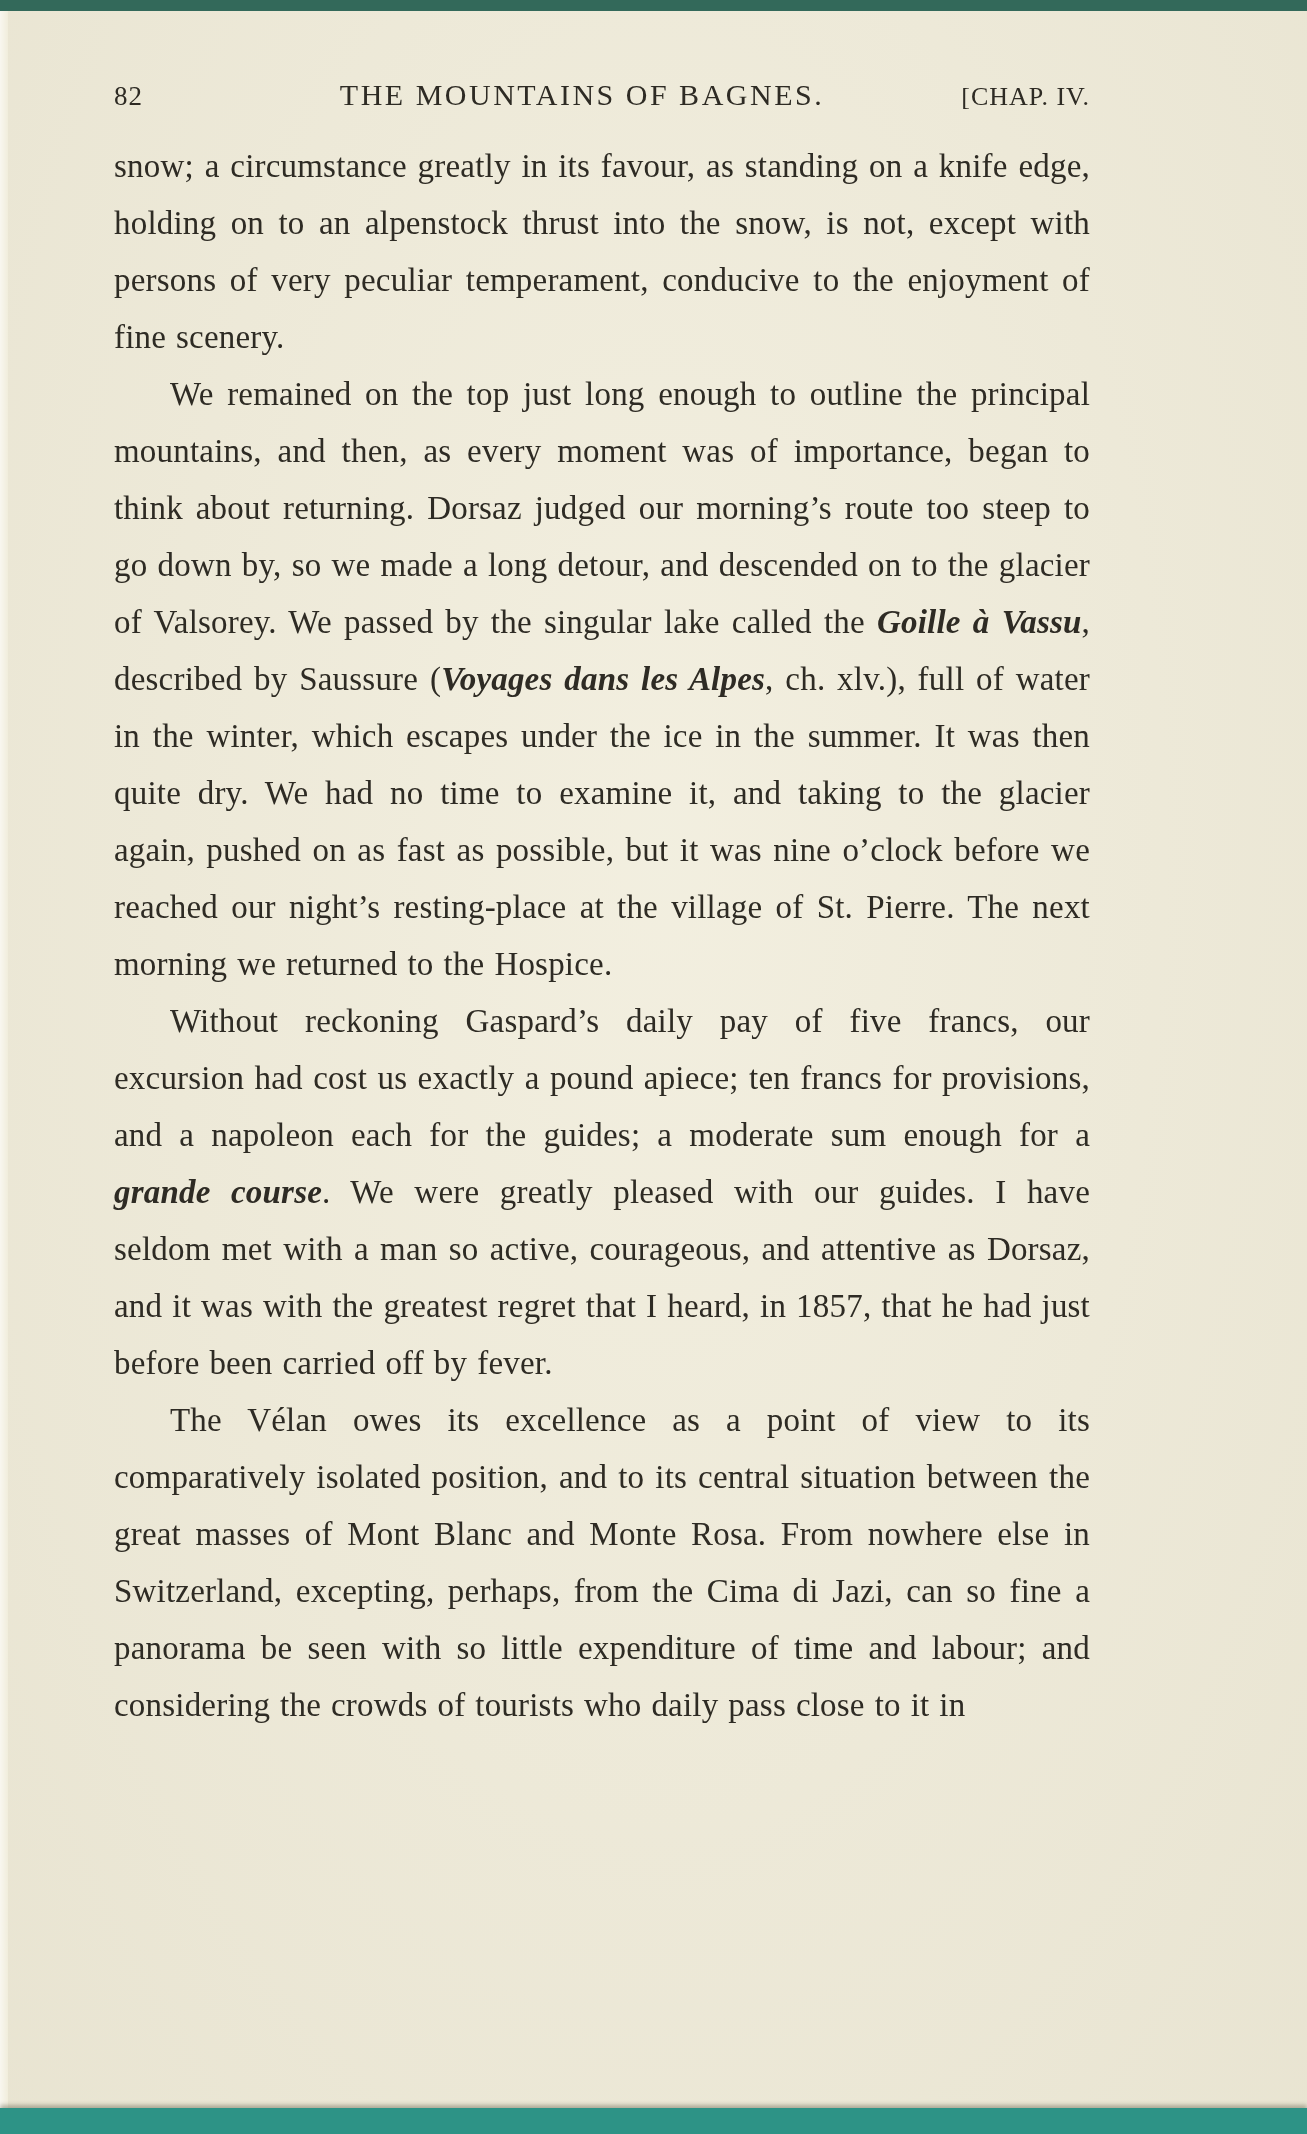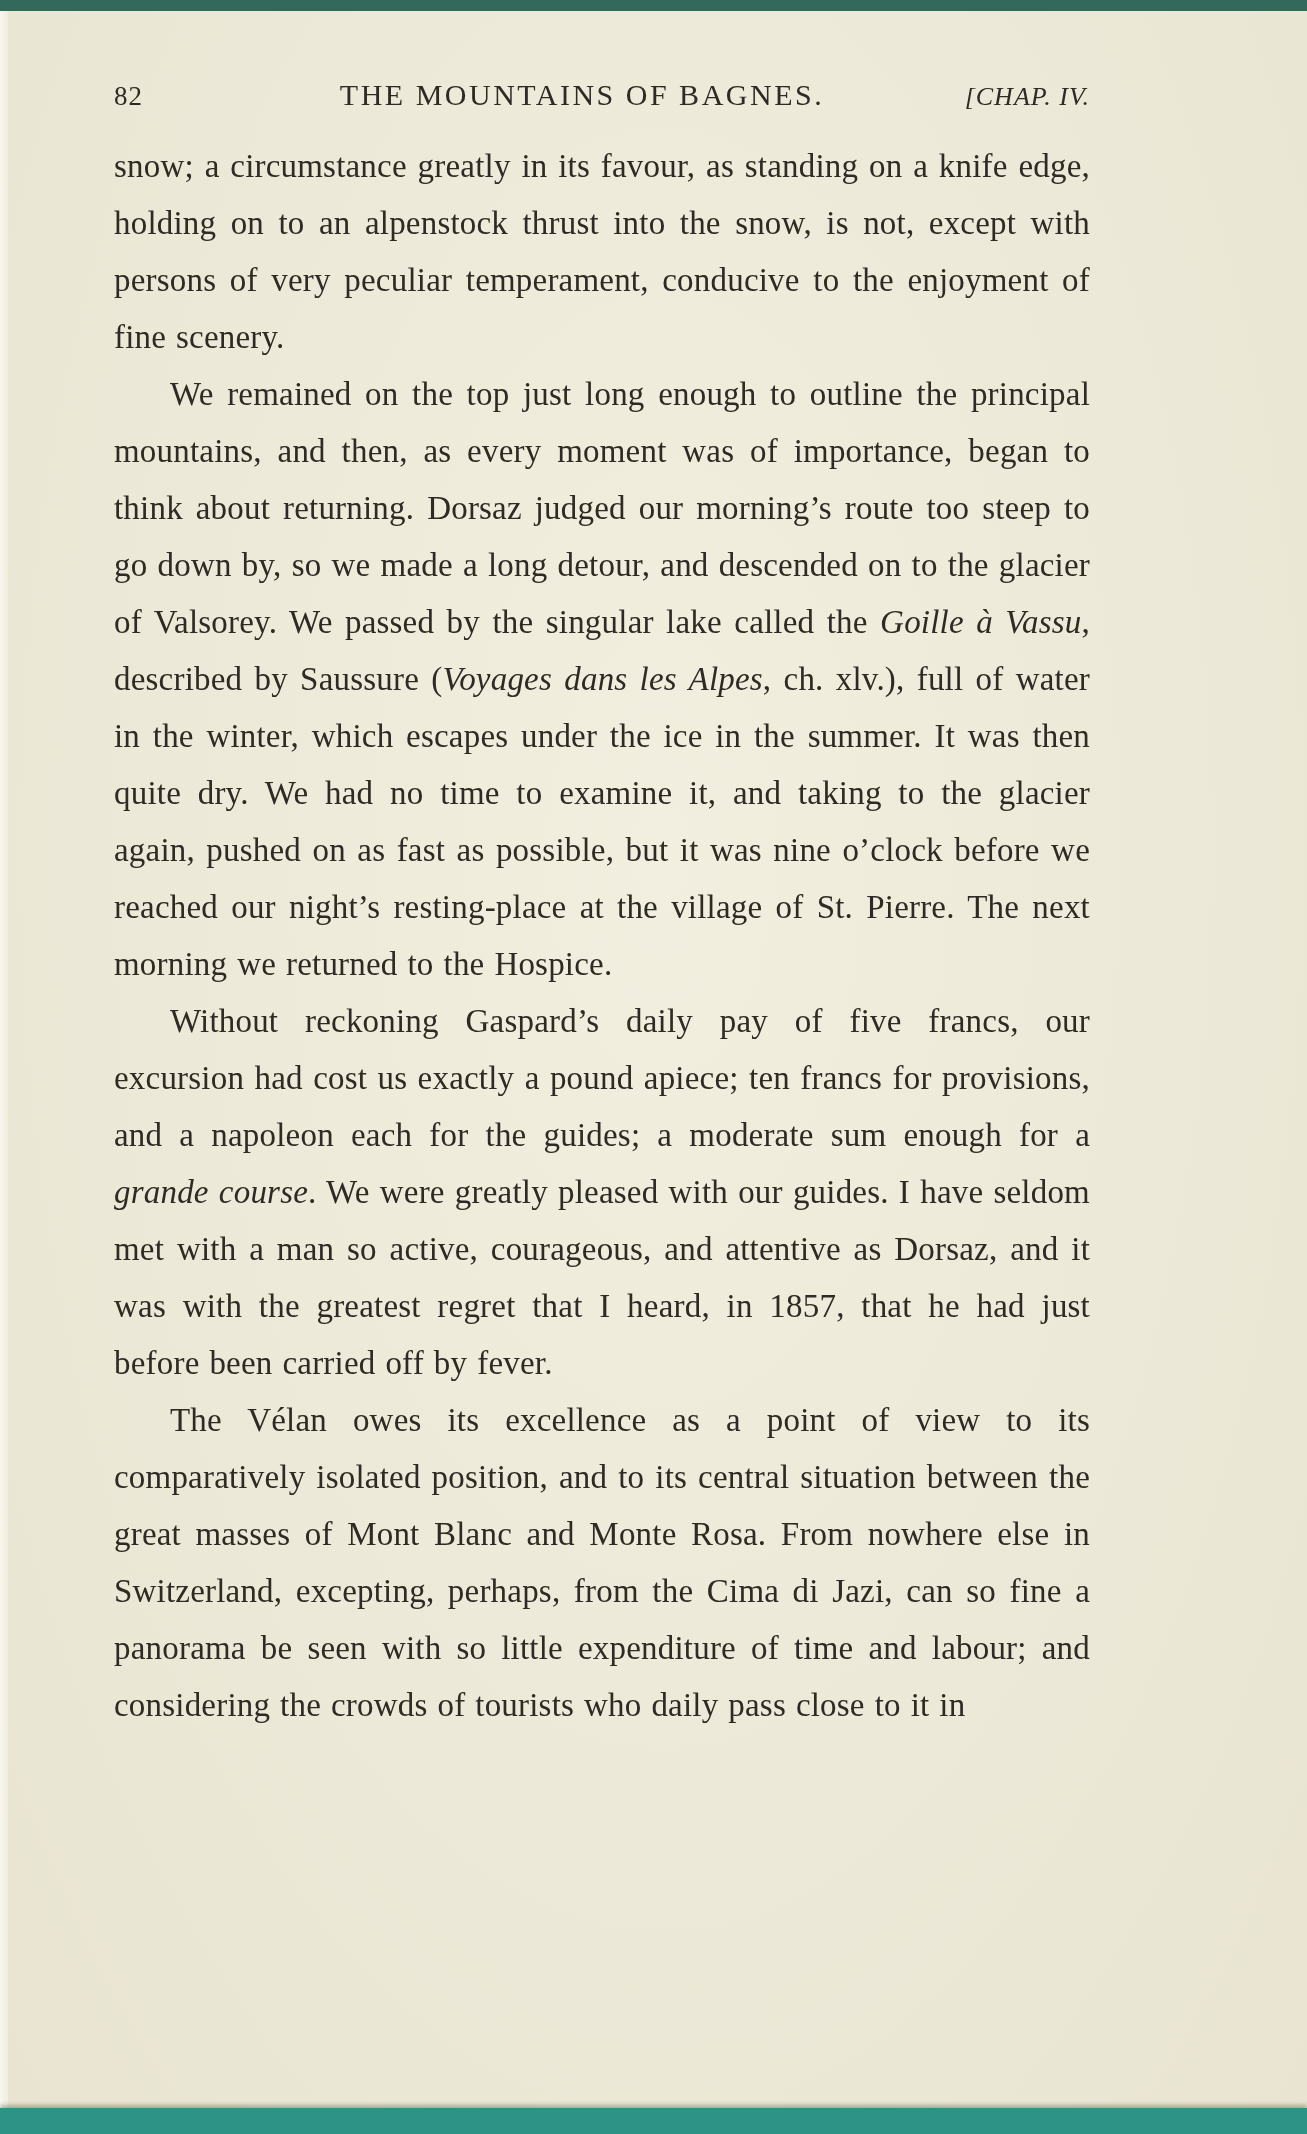--- a/index.html
+++ b/index.html
@@ -70,40 +70,39 @@
     font-weight: normal;
     text-align: center;
     flex: 1;
   }
 
   .chapter-marker {
     font-size: 26px;
     letter-spacing: 1px;
     width: 160px;
     text-align: right;
-    font-style: italic;
   }
 
   .text-block {
     width: 976px;
     margin-top: 26px;
     text-align: justify;
   }
 
   .para {
     font-size: 33px;
     line-height: 57px;
     text-align: justify;
     letter-spacing: 0.2px;
     word-spacing: 1.5px;
   }
 
   .para.indent { text-indent: 56px; }
 
-  .italic { font-style: italic; }
+  .italic { font-style: italic; font-weight: bold; }
 </style>
 </head>
 <body style="--paper: #f1eddc; --ink: #2e2b24; --top-band: #33695a; --bottom-band: #2d9386;">
 
 <div class="page">
 
   <div class="running-head">
     <span class="page-number">82</span>
     <span class="running-title">THE MOUNTAINS OF BAGNES.</span>
     <span class="chapter-marker">[CHAP. IV.</span>

